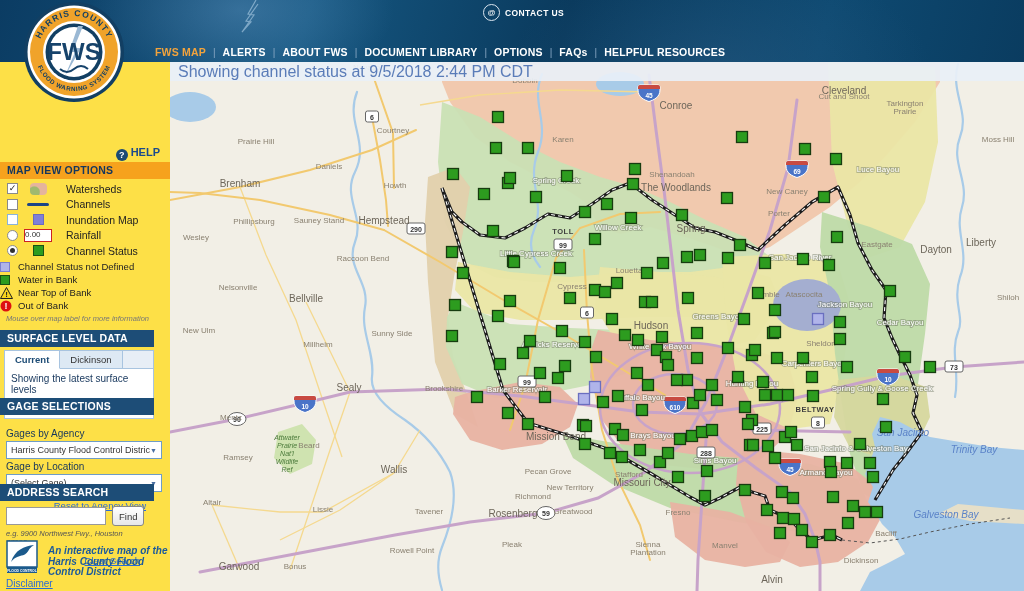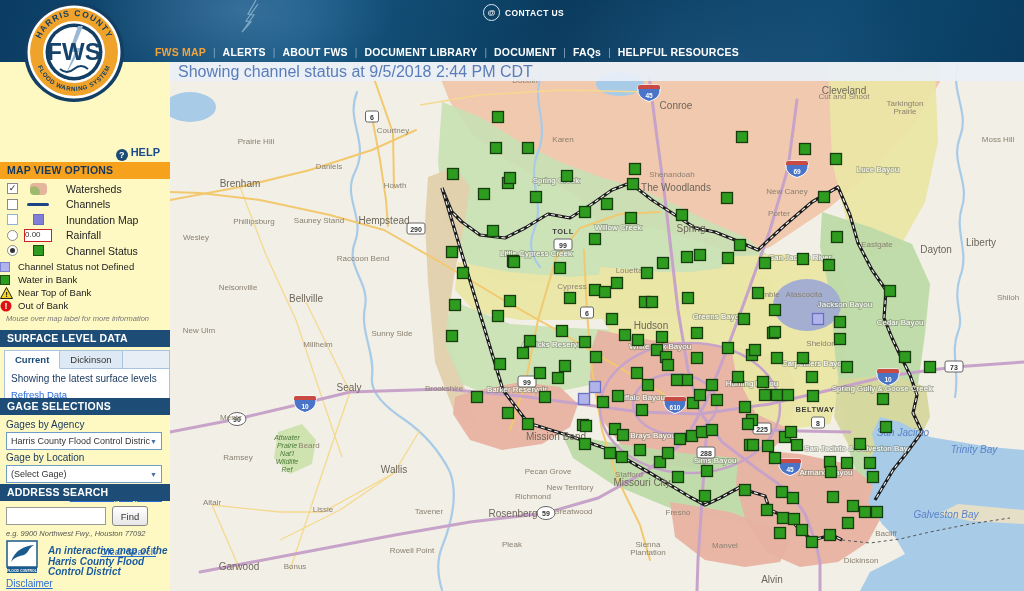--- a/index.html
+++ b/index.html
@@ -16,21 +16,21 @@
   .contact{position:absolute;left:483px;top:4px;display:flex;align-items:center;color:#fff;}
   .contact .env{width:15px;height:15px;border:1px solid #dbe6f0;border-radius:50%;
     font-size:8px;line-height:15px;text-align:center;color:#fff;margin-right:5px;}
   .contact .ctxt{font-size:8.5px;font-weight:bold;letter-spacing:.4px;}
   .main-nav{position:absolute;left:155px;top:42px;height:20px;display:flex;align-items:center;}
   .nav-item{font-size:10.5px;font-weight:bold;color:#fff;letter-spacing:.2px;cursor:pointer;white-space:nowrap;}
   .nav-item.active{color:#f2a33c;}
   .nav-sep{color:#87a6c3;margin:0 7px;font-size:10px;}
 
   
-  .sidebar{position:absolute;left:0;top:62px;width:170px;height:529px;background:#fef9c3;}
+  .sidebar{position:absolute;left:0;top:62px;width:170px;height:529px;background:#fde047;}
   .help-row{position:absolute;left:0;top:84px;width:160px;text-align:right;color:#1b4a8c;
     font-weight:bold;font-size:11px;cursor:pointer;}
   .help-q{display:inline-block;width:12px;height:12px;border-radius:50%;background:#1b4a74;color:#fff;
     font-size:9px;line-height:12px;text-align:center;margin-right:3px;vertical-align:-2px;}
   .bar-orange{position:absolute;left:0;top:100px;width:170px;height:17px;background:#f6a21d;
     color:#14375e;font-weight:bold;font-size:10.5px;line-height:17px;padding-left:7px;box-sizing:border-box;letter-spacing:.2px;}
   .mvo-rows{position:absolute;left:0;top:119px;width:170px;}
   .mvo-row{display:flex;align-items:center;height:15.5px;padding-left:7px;}
   .ctrl{width:11px;height:11px;border:1px solid #8a8a8a;background:#fff;box-sizing:border-box;
     font-size:9px;line-height:9px;text-align:center;color:#222;flex:0 0 auto;cursor:pointer;}
@@ -49,30 +49,30 @@
   .mvo-legend{position:absolute;left:0;top:198px;width:170px;}
   .legend-row{display:flex;align-items:center;height:13px;}
   .legend-icon{width:13px;height:12px;flex:0 0 auto;display:flex;align-items:center;}
   .li-purple{width:10px;height:10px;background:#b0b4ea;border:1px solid #7a7fd0;box-sizing:border-box;}
   .li-green{width:10px;height:10px;background:#2d9c1f;border:1px solid #1a5214;box-sizing:border-box;}
   .legend-label{font-size:9.5px;color:#222;margin-left:5px;white-space:nowrap;}
   .mvo-note{position:absolute;left:6px;top:252px;font-size:7.5px;font-style:italic;color:#777;}
 
   .sec-header{height:17px;background:#1d4d77;color:#fff;font-weight:bold;font-size:10.5px;
     line-height:17px;padding-left:7px;letter-spacing:.2px;}
-  .sec{position:absolute;left:0;width:170px;}
+  .sec{position:absolute;left:0;width:154px;}
   #sec-surface{top:268px;} #sec-gage{top:336px;} #sec-address{top:422px;}
   .tabwrap{margin:3px 0 0 4px;border:1px solid #a8c4e0;background:#fff;}
   .tabs{display:flex;background:#e7eef6;border-bottom:1px solid #a8c4e0;}
   .tab{font-size:9.5px;padding:3px 10px;color:#333;background:#dde9f4;border-right:1px solid #a8c4e0;cursor:pointer;}
   .tab.active{background:#fff;color:#1b4a74;font-weight:bold;border-bottom:1px solid #fff;margin-bottom:-1px;}
   .tabbody{padding:4px 6px 5px 6px;}
   .tabmsg{font-size:10px;color:#16365c;}
   a.lnk{color:#2a6bd4;text-decoration:underline;font-size:9.5px;cursor:pointer;}
-  .gage-body{padding:2px 6px 0 6px;}
+  .gage-body{padding:11px 6px 0 6px;}
   .fld-label{font-size:10px;color:#16365c;margin:2px 0 2px 0;}
   .selectbox{width:156px;height:18px;border:1px solid #6f9cc6;background:#fff;display:flex;
     align-items:center;justify-content:space-between;padding:0 4px;box-sizing:border-box;cursor:pointer;}
   .selval{font-size:9px;color:#333;white-space:nowrap;overflow:hidden;}
   .selarr{font-size:7px;color:#4a6fa0;}
   .right-link{text-align:right;margin:3px 2px 0 0;}
   .addr-body{padding:5px 12px 0 6px;}
   .addr-row{display:flex;align-items:center;}
   .addr-input{width:100px;height:18px;border:1px solid #999;box-sizing:border-box;font-size:10px;padding:0 3px;}
   .find-btn{width:36px;height:20px;margin-left:6px;border:1px solid #888;border-radius:3px;
@@ -114,21 +114,21 @@
     </div>
     <div class="main-nav" id="main-nav">
         <span class="nav-item active">FWS MAP</span>
         <span class="nav-sep">|</span>
         <span class="nav-item">ALERTS</span>
         <span class="nav-sep">|</span>
         <span class="nav-item">ABOUT FWS</span>
         <span class="nav-sep">|</span>
         <span class="nav-item">DOCUMENT LIBRARY</span>
         <span class="nav-sep">|</span>
-        <span class="nav-item">DOCUMENT</span>
+        <span class="nav-item">OPTIONS</span>
         <span class="nav-sep">|</span>
         <span class="nav-item">FAQs</span>
         <span class="nav-sep">|</span>
         <span class="nav-item">HELPFUL RESOURCES</span>
       </div>
   </div>
 
   <div class="sidebar">
     <div class="help-row">
       <span class="help-q">?</span><span>HELP</span>

